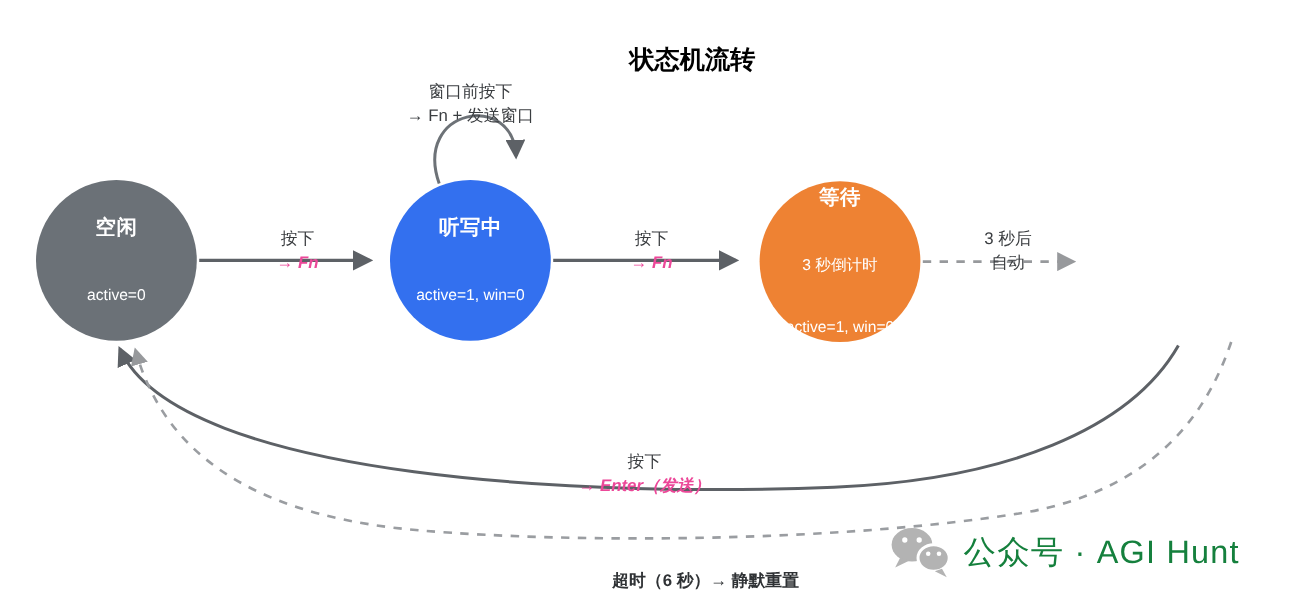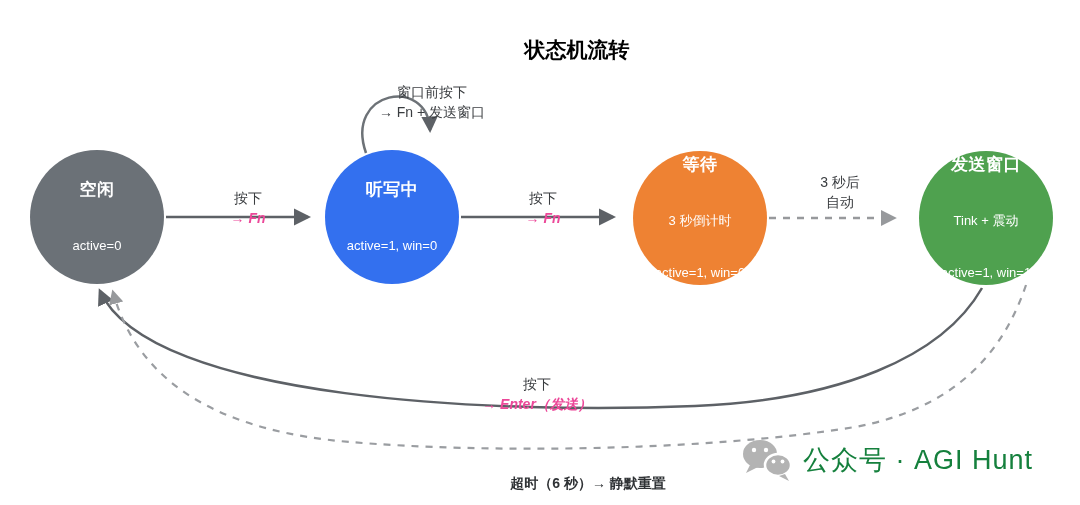--- a/index.html
+++ b/index.html
@@ -70,42 +70,37 @@
     <div class="name">听写中</div>
     <div class="sub">active=1, win=0</div>
   </div>
 
   <div class="state" style="left: 633px; top: 151px; background: rgb(238, 130, 51);">
     <div class="name">等待</div>
     <div class="sub">3 秒倒计时</div>
     <div class="sub">active=1, win=0</div>
   </div>
 
-  <div class="state" style="left: 919px; top: 151px; background: rgb(79, 161, 79);">
-    <div class="name">发送窗口</div>
-    <div class="sub">Tink + 震动</div>
-    <div class="sub">active=1, win=1</div>
-  </div>
 
   <div class="tlabel" style="left:248px;top:188px;">
     <div>按下</div>
     <div class="strong">→ Fn</div>
   </div>
 
-  <div class="tlabel" style="left:392px;top:82px;margin-left:40px;">
+  <div class="tlabel" style="left:392px;top:66px;">
     <div>窗口前按下</div>
     <div>→ Fn + 发送窗口</div>
   </div>
 
   <div class="tlabel" style="left:543px;top:188px;">
     <div>按下</div>
     <div class="strong">→ Fn</div>
   </div>
 
-  <div class="tlabel" style="left:840px;top:172px;">
+  <div class="tlabel" style="left:840px;top:188px;">
     <div>3 秒后</div>
     <div>自动</div>
   </div>
 
   <div class="tlabel" style="left:537px;top:374px;">
     <div>按下</div>
     <div class="strong">→ Enter（发送）</div>
   </div>
 
   <div class="tlabel" style="left:588px;top:442px;margin-top:31px;">

